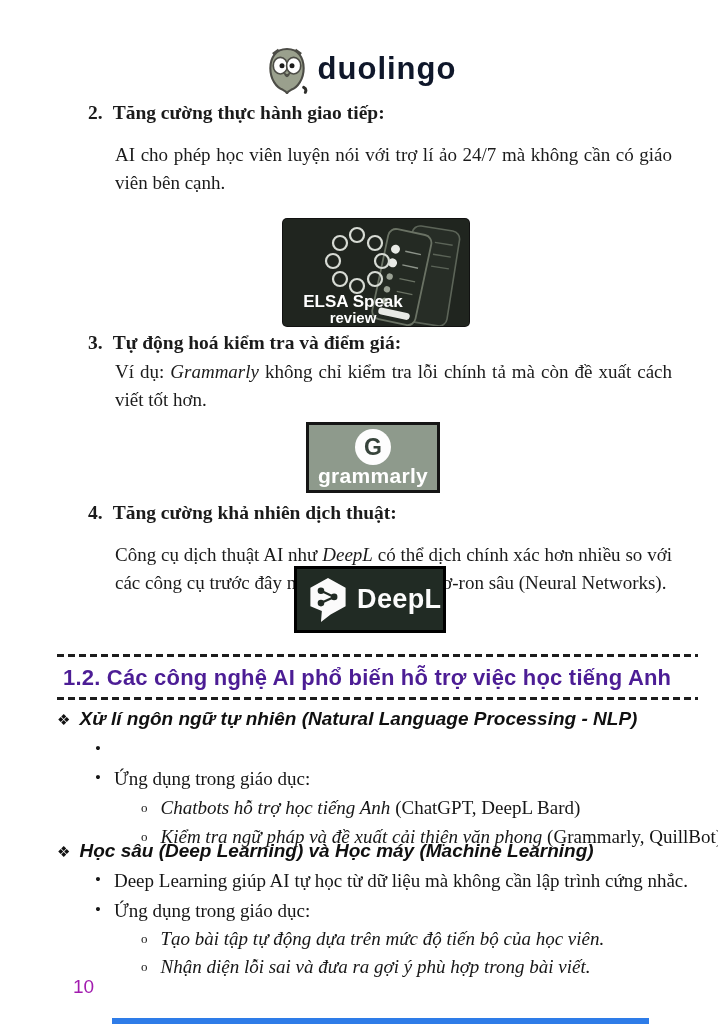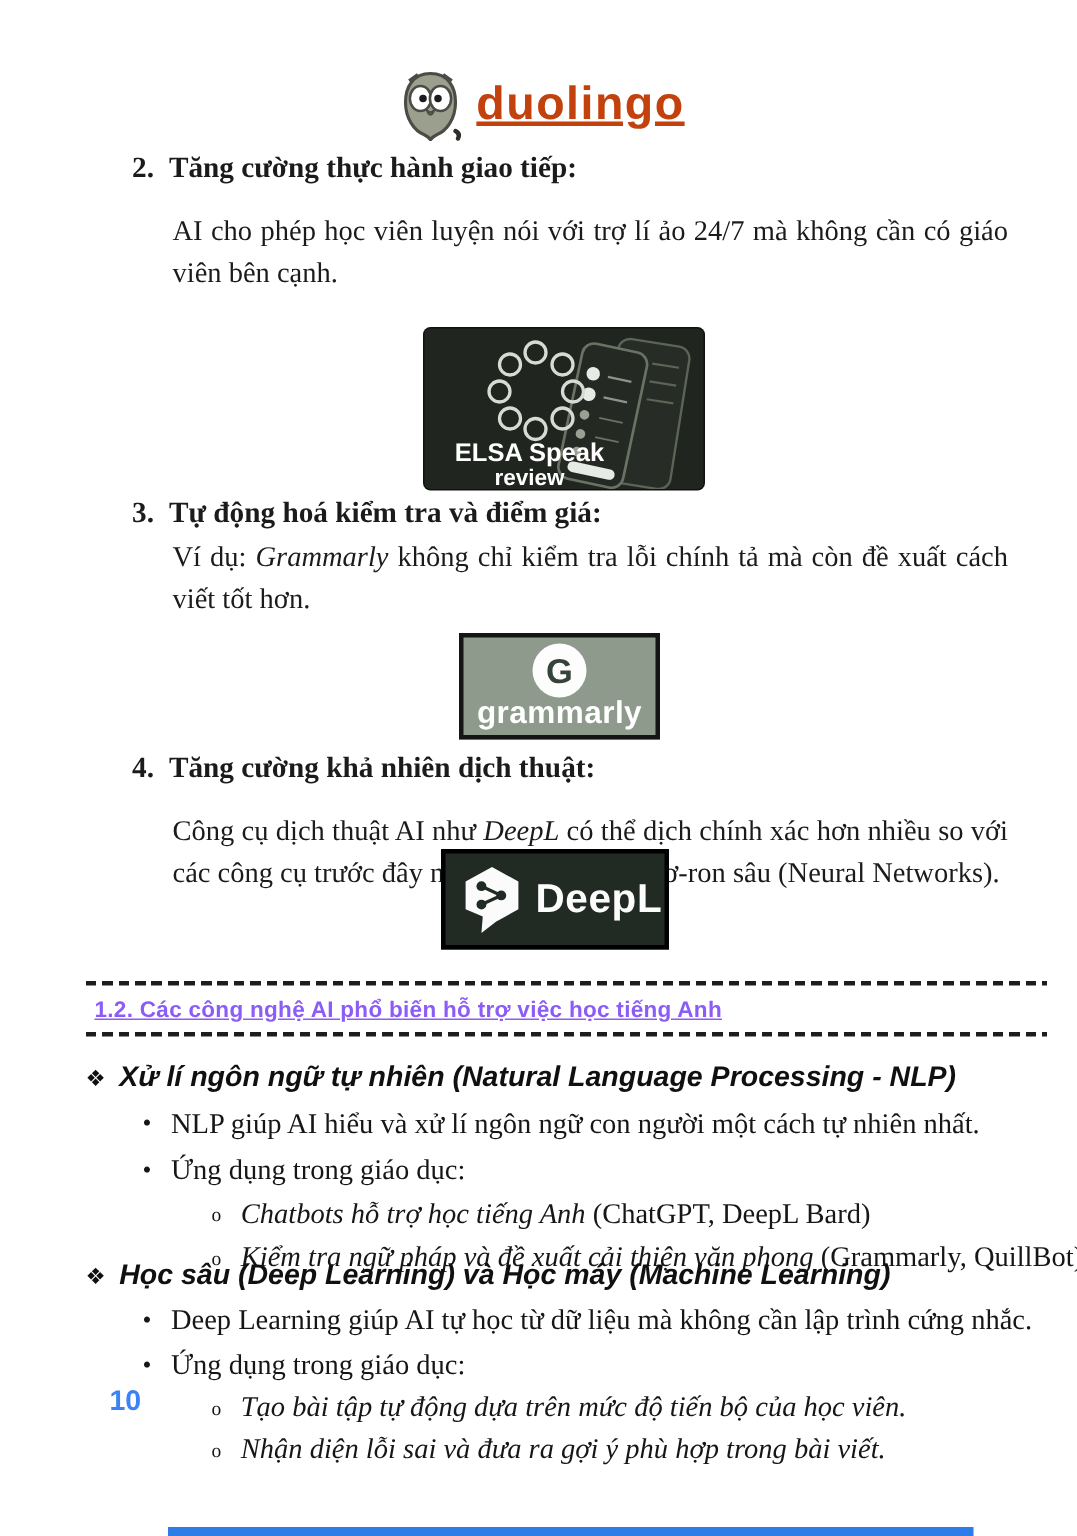--- a/index.html
+++ b/index.html
@@ -3,57 +3,57 @@
 <meta charset="utf-8">
 <style>
   html,body{margin:0;padding:0;}
   body{
     width:718px;height:1024px;position:relative;overflow:hidden;
     background:#ffffff;color:#1b1b1b;
     font-family:"Liberation Serif","DejaVu Serif",serif;
   }
   
   .logo-row{position:absolute;top:44px;left:0;right:0;display:flex;justify-content:center;align-items:center;gap:6px;}
-  .logo-word{font-family:"Liberation Sans","DejaVu Sans",sans-serif;font-weight:700;font-size:31px;color:#c2410c;letter-spacing:1px;text-decoration:underline;}
+  .logo-word{font-family:"Liberation Sans","DejaVu Sans",sans-serif;font-weight:700;font-size:31px;color:#0f172a;letter-spacing:1px;}
   
   .item{position:absolute;left:88px;width:600px;}
   .item-head{display:flex;gap:10px;font-weight:700;font-size:19.5px;line-height:25px;margin-bottom:3px;}
   .item p{margin:16px;font-size:19px;line-height:27.5px;text-align:justify;margin-left:27px;}
   .item p.vd{margin-top:1px;}
   .i{font-style:italic;}
   
   .elsa{position:absolute;top:219px;left:283px;width:186px;height:107px;background:#20251f;border-radius:4px;box-shadow:0 0 0 1px #111;}
   .gram{position:absolute;top:422px;left:306px;width:134px;height:71px;background:#8e9a8c;border:3px solid #151515;box-sizing:border-box;}
   .gram-circle{position:absolute;top:4px;left:50%;transform:translateX(-50%);width:36px;height:36px;background:#fdfdfd;border-radius:50%;
     display:flex;align-items:center;justify-content:center;font-family:"Liberation Sans","DejaVu Sans",sans-serif;font-weight:700;font-size:23px;color:#36433a;}
   .gram-word{position:absolute;bottom:2px;left:0;right:0;text-align:center;font-family:"Liberation Sans","DejaVu Sans",sans-serif;
     font-weight:700;font-size:21px;color:#ffffff;letter-spacing:0.3px;}
   .deepl{position:absolute;top:566px;left:294px;width:152px;height:67px;background:#212b24;border:3px solid #000;box-sizing:border-box;
     display:flex;align-items:center;gap:7px;padding-left:9px;}
   .deepl-word{font-family:"Liberation Sans","DejaVu Sans",sans-serif;font-weight:700;font-size:27px;color:#fcfcfc;letter-spacing:0.4px;}
   
   .sec{position:absolute;top:654px;left:57px;width:641px;}
   .dash{height:3px;background:repeating-linear-gradient(90deg,#1d1d1d 0 7px,transparent 7px 11px);}
-  .sec-title{font-family:"Liberation Sans","DejaVu Sans",sans-serif;font-weight:700;font-size:15px;color:#8b5cf6;
-    padding:8px 0 6px 6px;letter-spacing:0.2px;text-decoration:underline;}
+  .sec-title{font-family:"Liberation Sans","DejaVu Sans",sans-serif;font-weight:700;font-size:22px;color:#4c1d95;
+    padding:8px 0 6px 6px;letter-spacing:0.2px;}
   
   .fblock{position:absolute;left:57px;width:645px;}
   .fhead{display:flex;gap:9px;align-items:baseline;font-family:"Liberation Sans","DejaVu Sans",sans-serif;
     font-weight:700;font-style:italic;font-size:19px;color:#101010;}
   .fhead .diamond{font-size:15px;font-style:normal;}
   .bullet-line{display:flex;gap:13px;margin-left:38px;font-size:19px;color:#161616;}
   .bullet-line .dot{font-size:17px;line-height:inherit;}
   .sub-line{display:flex;gap:13px;margin-left:84px;font-size:19px;white-space:nowrap;color:#161616;}
   .sub-line .o{font-size:13px;position:relative;top:3px;}
   .nlp .bullet-line{margin-top:9px;}
   .nlp .sub-line{margin-top:7px;}
   .dlb .bullet-line{margin-top:8px;}
   .dlb .sub-line{margin-top:6px;}
   
-  .page-num{position:absolute;top:924px;left:73px;font-family:"Liberation Sans","DejaVu Sans",sans-serif;font-weight:700;font-size:19px;color:#3b82f6;}
+  .page-num{position:absolute;top:976px;left:73px;font-family:"Liberation Sans","DejaVu Sans",sans-serif;font-weight:400;font-size:19px;color:#a21caf;}
   .bottom-bar{position:absolute;bottom:0;left:112px;width:537px;height:6px;background:#2e7ce8;}
 </style>
 </head>
 <body>
 
 <div class="logo-row">
   <svg width="50" height="50" viewBox="0 0 60 60">
     <path d="M30 6 C16 6 10 17 10 29 c0 13 7 23 15 26 c2 1 4 2 5 4 c1-2 3-3 5-4 c8-3 15-13 15-26 C50 17 44 6 30 6 Z" fill="#9aa08d" stroke="#4c4c46" stroke-width="2.5"></path>
     <path d="M13 12 L20 7 M47 12 L40 7" stroke="#4c4c46" stroke-width="3" fill="none"></path>
     <ellipse cx="22" cy="26" rx="8.5" ry="10" fill="#ffffff" stroke="#4c4c46" stroke-width="2"></ellipse>
@@ -151,21 +151,20 @@
   <div class="dash"></div>
 </div>
 
 <div class="fblock nlp" style="top:708px;">
   <div class="fhead">
     <span class="diamond">❖</span>
     <span>Xử lí ngôn ngữ tự nhiên (Natural Language Processing - NLP)</span>
   </div>
   <div class="bullet-line">
     <span class="dot">•</span>
-    <span>NLP giúp AI hiểu và xử lí ngôn ngữ con người một cách tự nhiên nhất.</span>
   </div>
   <div class="bullet-line">
     <span class="dot">•</span>
     <span>Ứng dụng trong giáo dục:</span>
   </div>
   <div class="sub-line">
     <span class="o">o</span>
     <span><span class="i">Chatbots hỗ trợ học tiếng Anh</span><span> (ChatGPT, DeepL Bard)</span></span>
   </div>
   <div class="sub-line">

